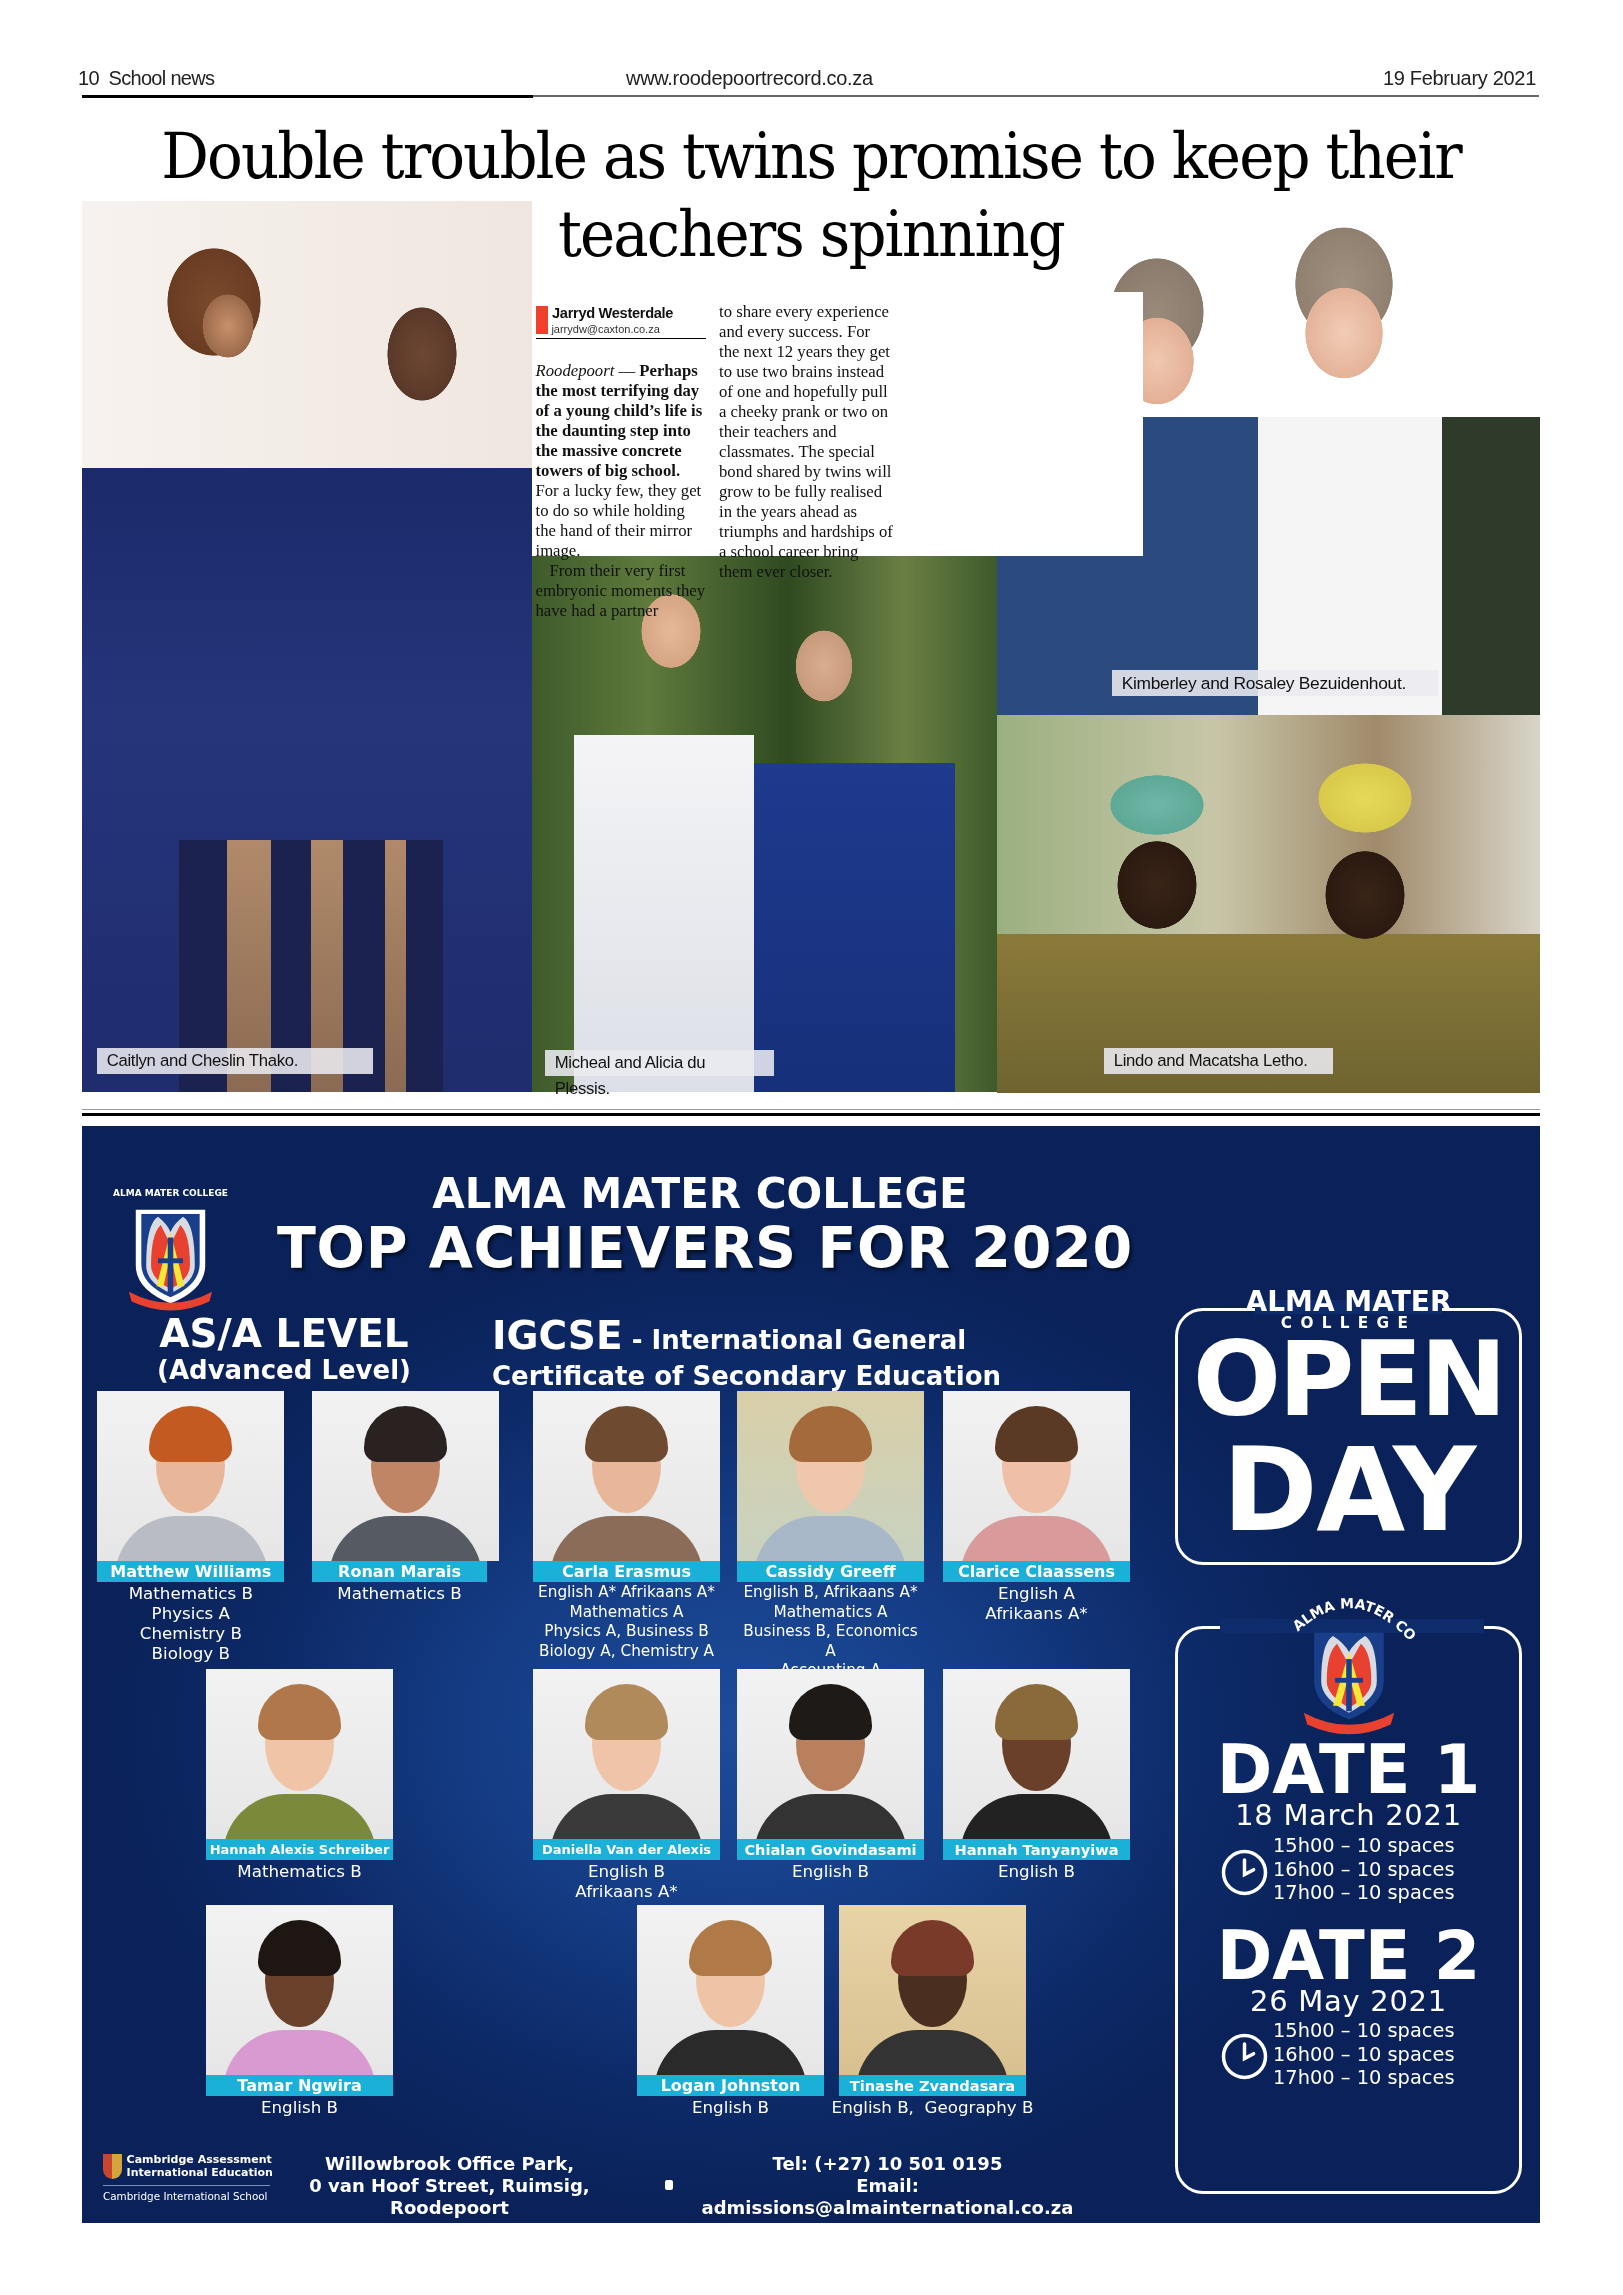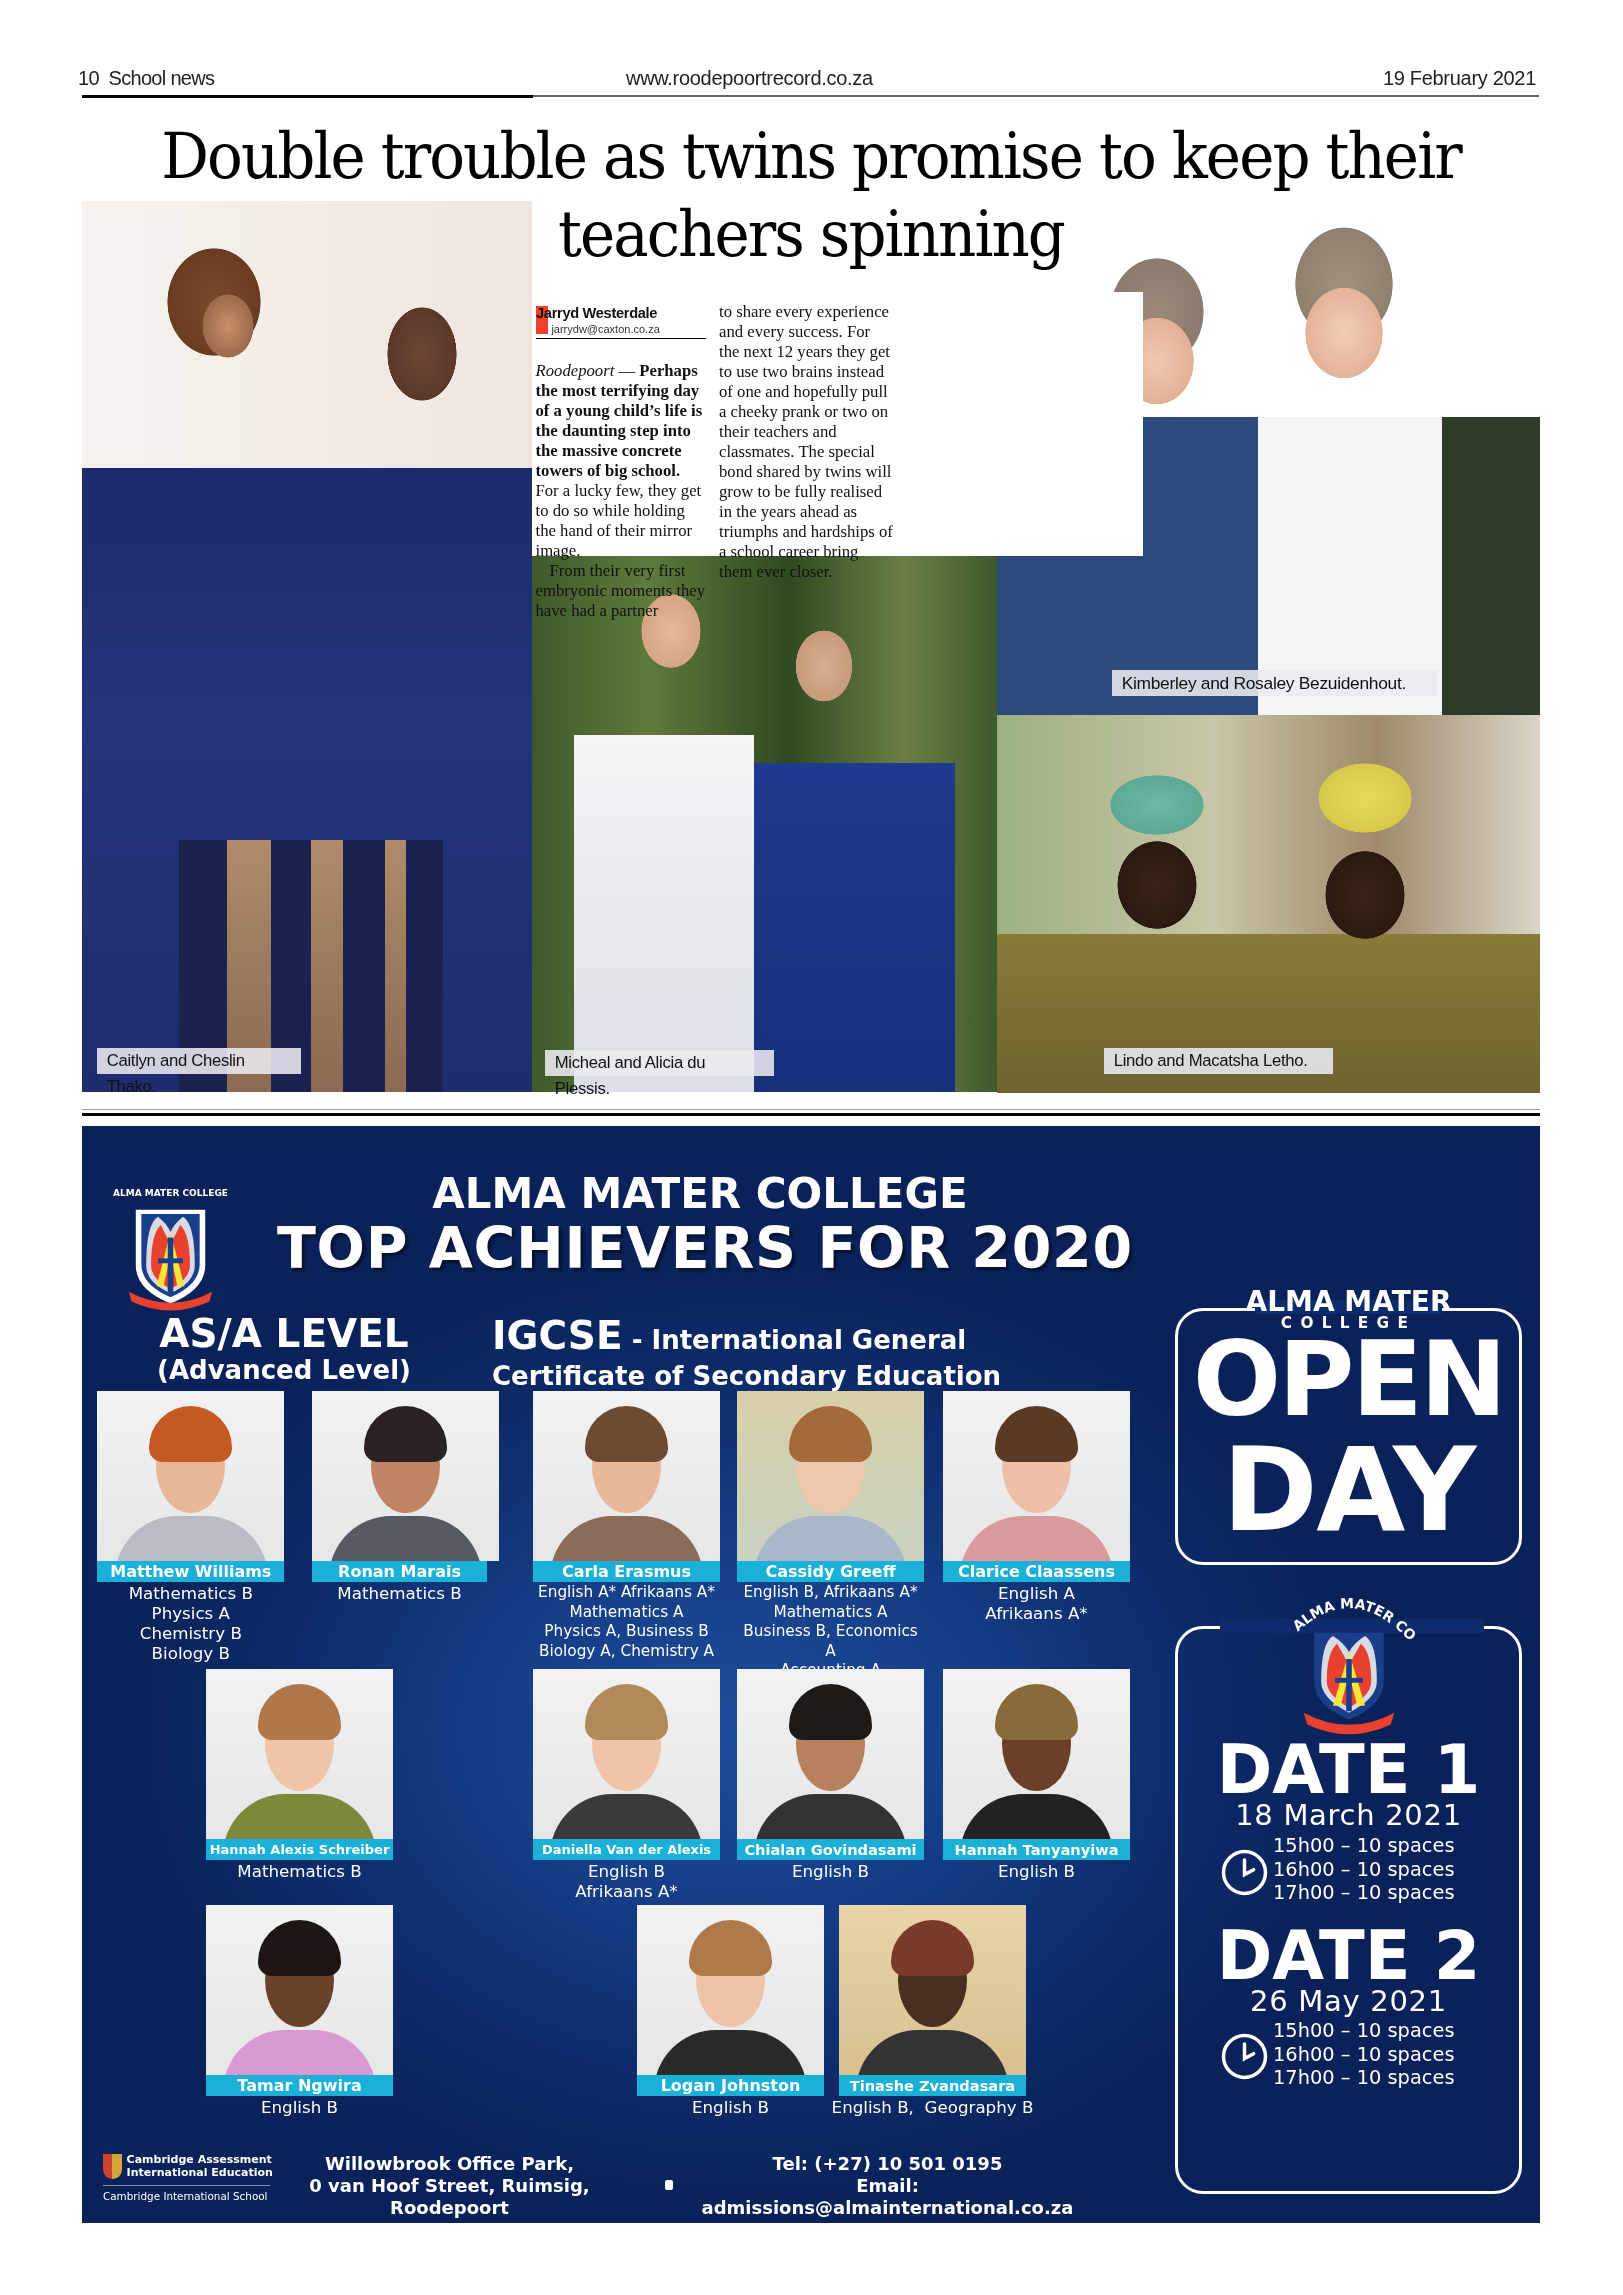--- a/index.html
+++ b/index.html
@@ -47,29 +47,29 @@
   .photo-4 { left: 997px; top: 715px; width: 543px; height: 378px;
     background:
       radial-gradient(ellipse 56px 62px at 160px 170px, #3a2418 0%, #2b1a10 70%, transparent 71%),
       radial-gradient(ellipse 56px 62px at 368px 180px, #3a2418 0%, #2b1a10 70%, transparent 71%),
       radial-gradient(ellipse 66px 42px at 160px 90px, #6fb7a8 0%, #5ea896 70%, transparent 71%),
       radial-gradient(ellipse 66px 49px at 368px 83px, #e6d95a 0%, #d8c94a 70%, transparent 71%),
       linear-gradient(180deg, transparent 0 58%, #8a7a3a 58%, #6f6430 100%),
       linear-gradient(90deg, #9bb080 0%, #c8c6a8 40%, #a08a6a 70%, #d9d5c8 100%); }
 
   .caption { position: absolute; background: rgba(235,235,240,0.88); font-family: "Liberation Sans", sans-serif; font-size: 16.7px; color: #111; padding: 0 9.7px; height: 26px; line-height: 26px; letter-spacing: -0.3px; }
-  .cap-1 { left: 97px; top: 1048px; width: 204px; }
+  .cap-1 { left: 97px; top: 1048px; width: 276px; }
   .cap-2 { left: 545px; top: 1050px; width: 229px; }
   .cap-3 { left: 1104px; top: 1048px; width: 229px; }
   .cap-4 { left: 1112px; top: 670px; width: 326px; font-size: 17.4px; }
 
   
   .article { position: absolute; left: 532px; top: 292px; width: 611px; height: 264px; background: #fff; }
   .byline-square { position: absolute; left: 3.5px; top: 14px; width: 12.5px; height: 28px; background: #f0402c; }
-  .byline-name { position: absolute; left: 4px; top: 12.5px; font-size: 14.6px; font-weight: bold; font-family: "Liberation Sans", sans-serif; letter-spacing: -0.3px; }
+  .byline-name { position: absolute; left: 20px; top: 12.5px; font-size: 14.6px; font-weight: bold; font-family: "Liberation Sans", sans-serif; letter-spacing: -0.3px; }
   .byline-email { position: absolute; left: 19.4px; top: 30.5px; font-size: 11px; color: #333; font-family: "Liberation Sans", sans-serif; }
   .byline-rule { position: absolute; left: 3.5px; top: 46px; width: 170px; height: 1.4px; background: #000; }
   .col { position: absolute; font-family: "Liberation Serif", serif; font-size: 16.7px; line-height: 20px; color: #111; }
   .col-1 { left: 3.5px; top: 69px; width: 170px; }
   .col-2 { left: 187px; top: 10.4px; width: 174px; }
   .col p { margin: 0; }
   .col .indent { text-indent: 14px; }
   .col b { font-weight: bold; }
   .col i { font-style: italic; }
 

